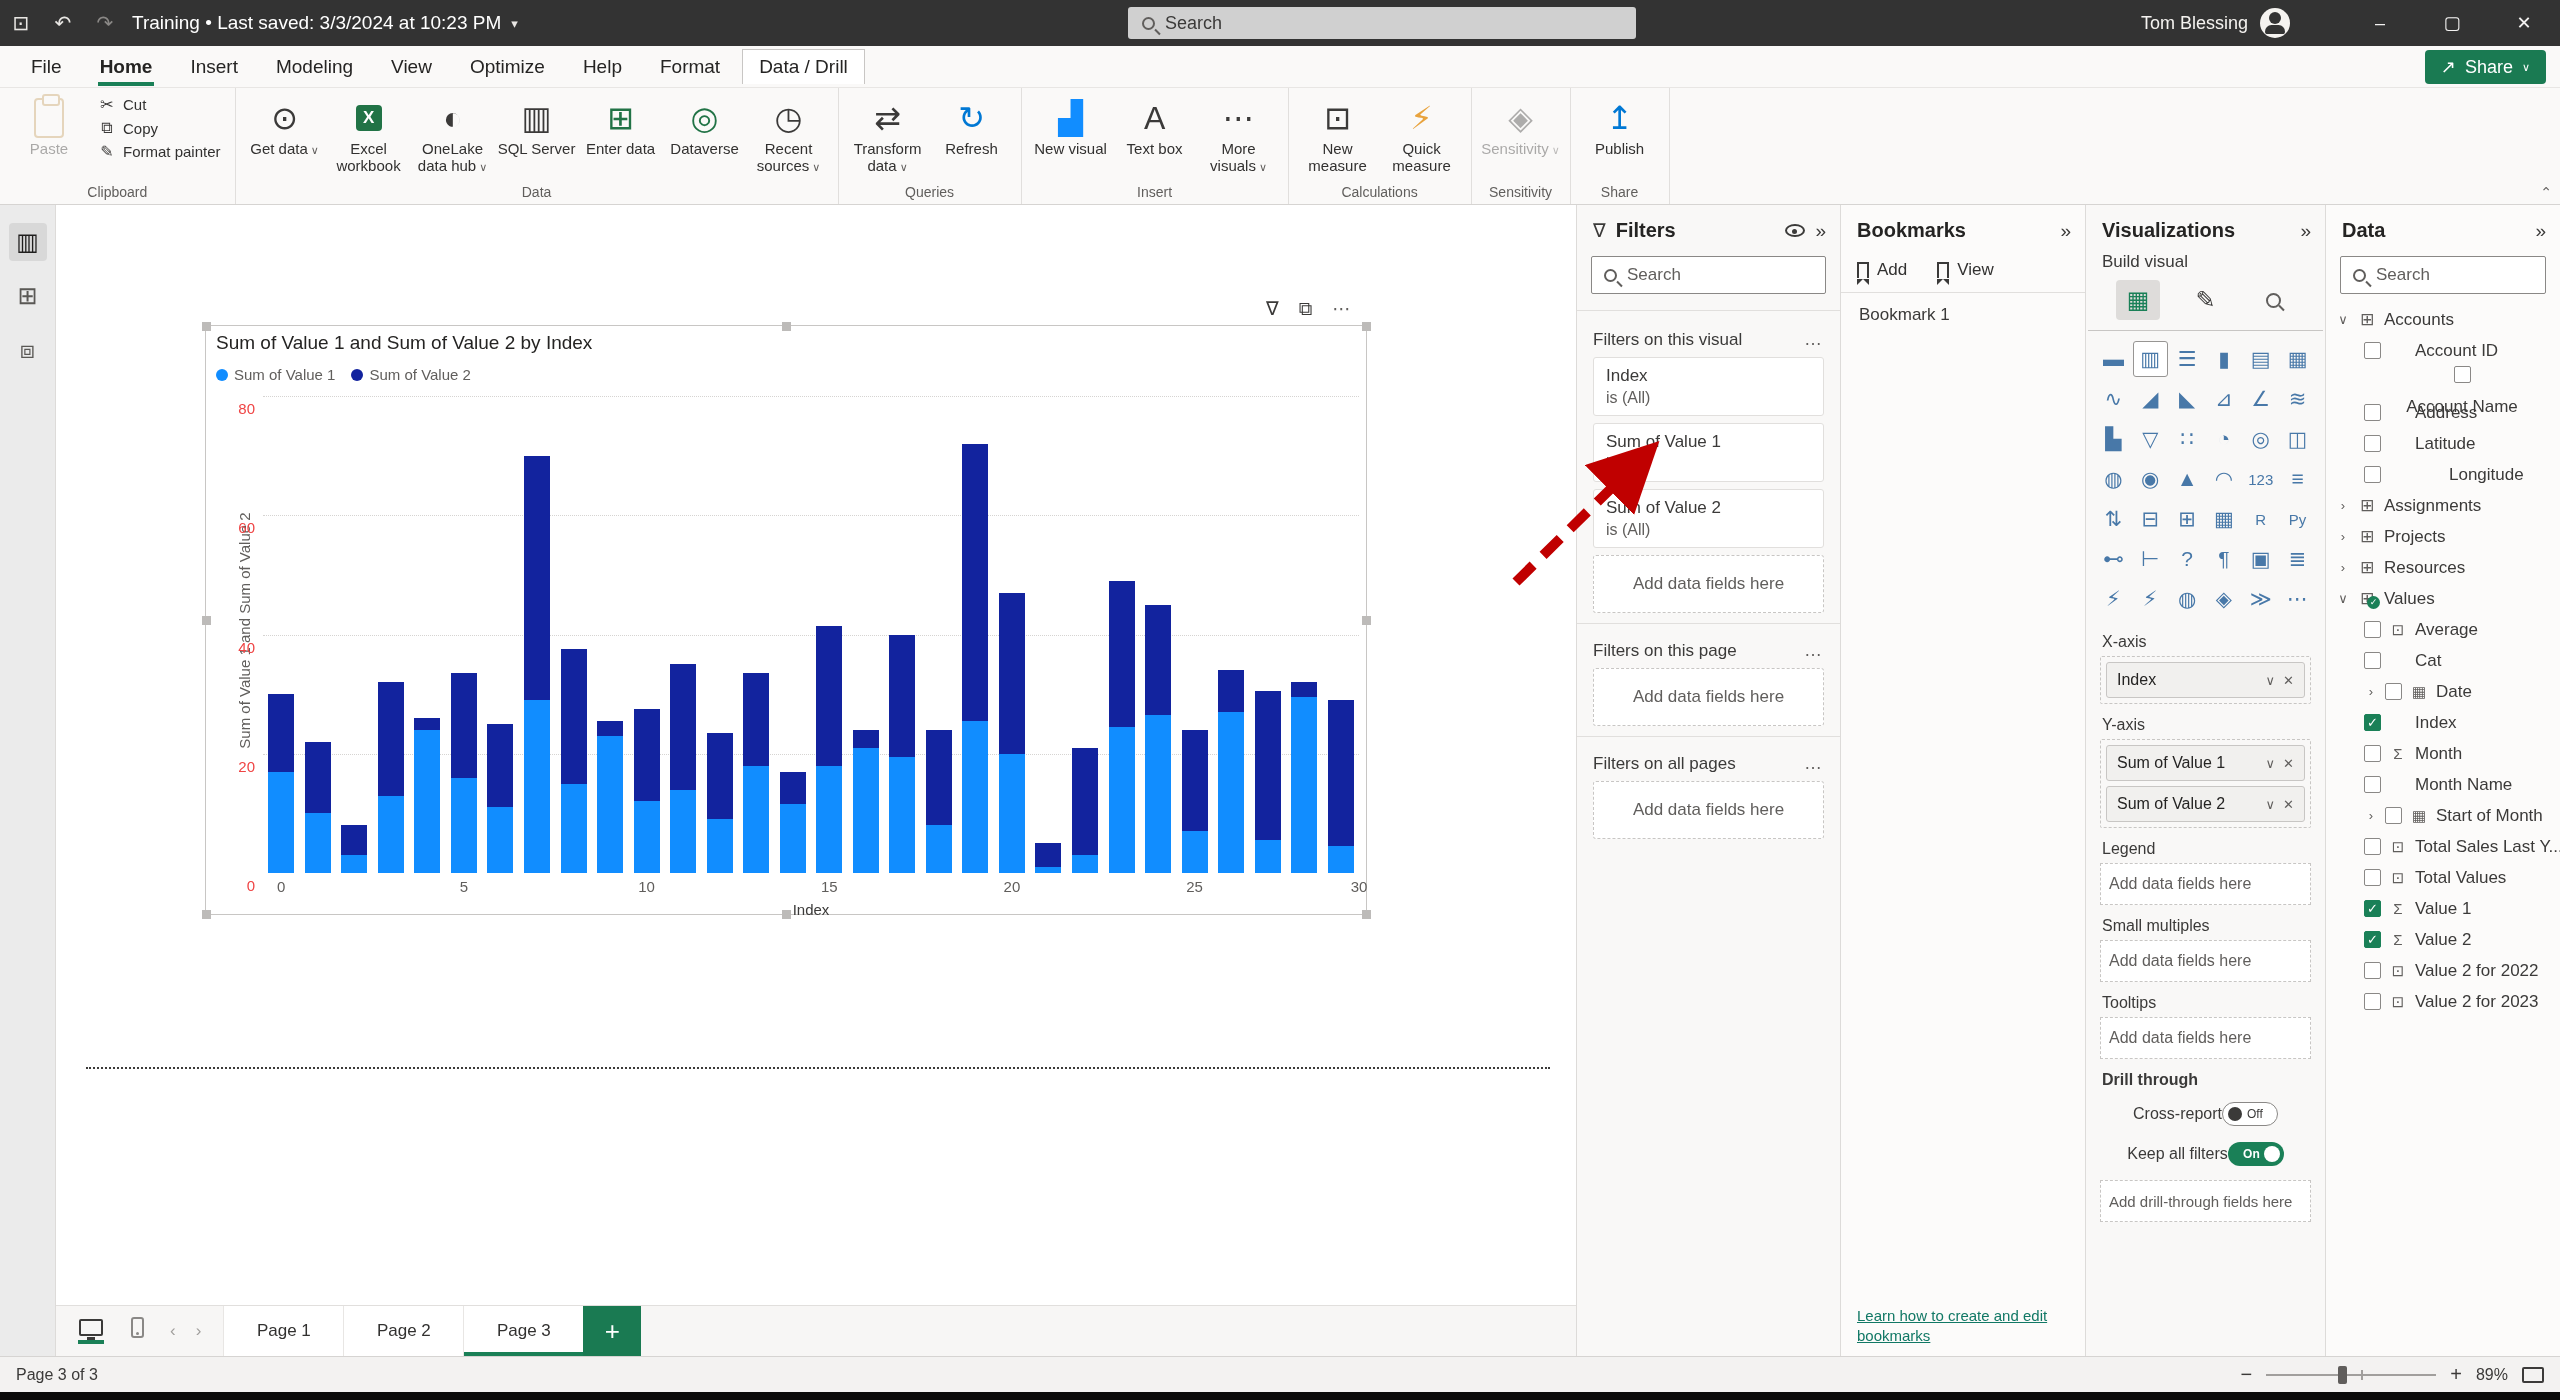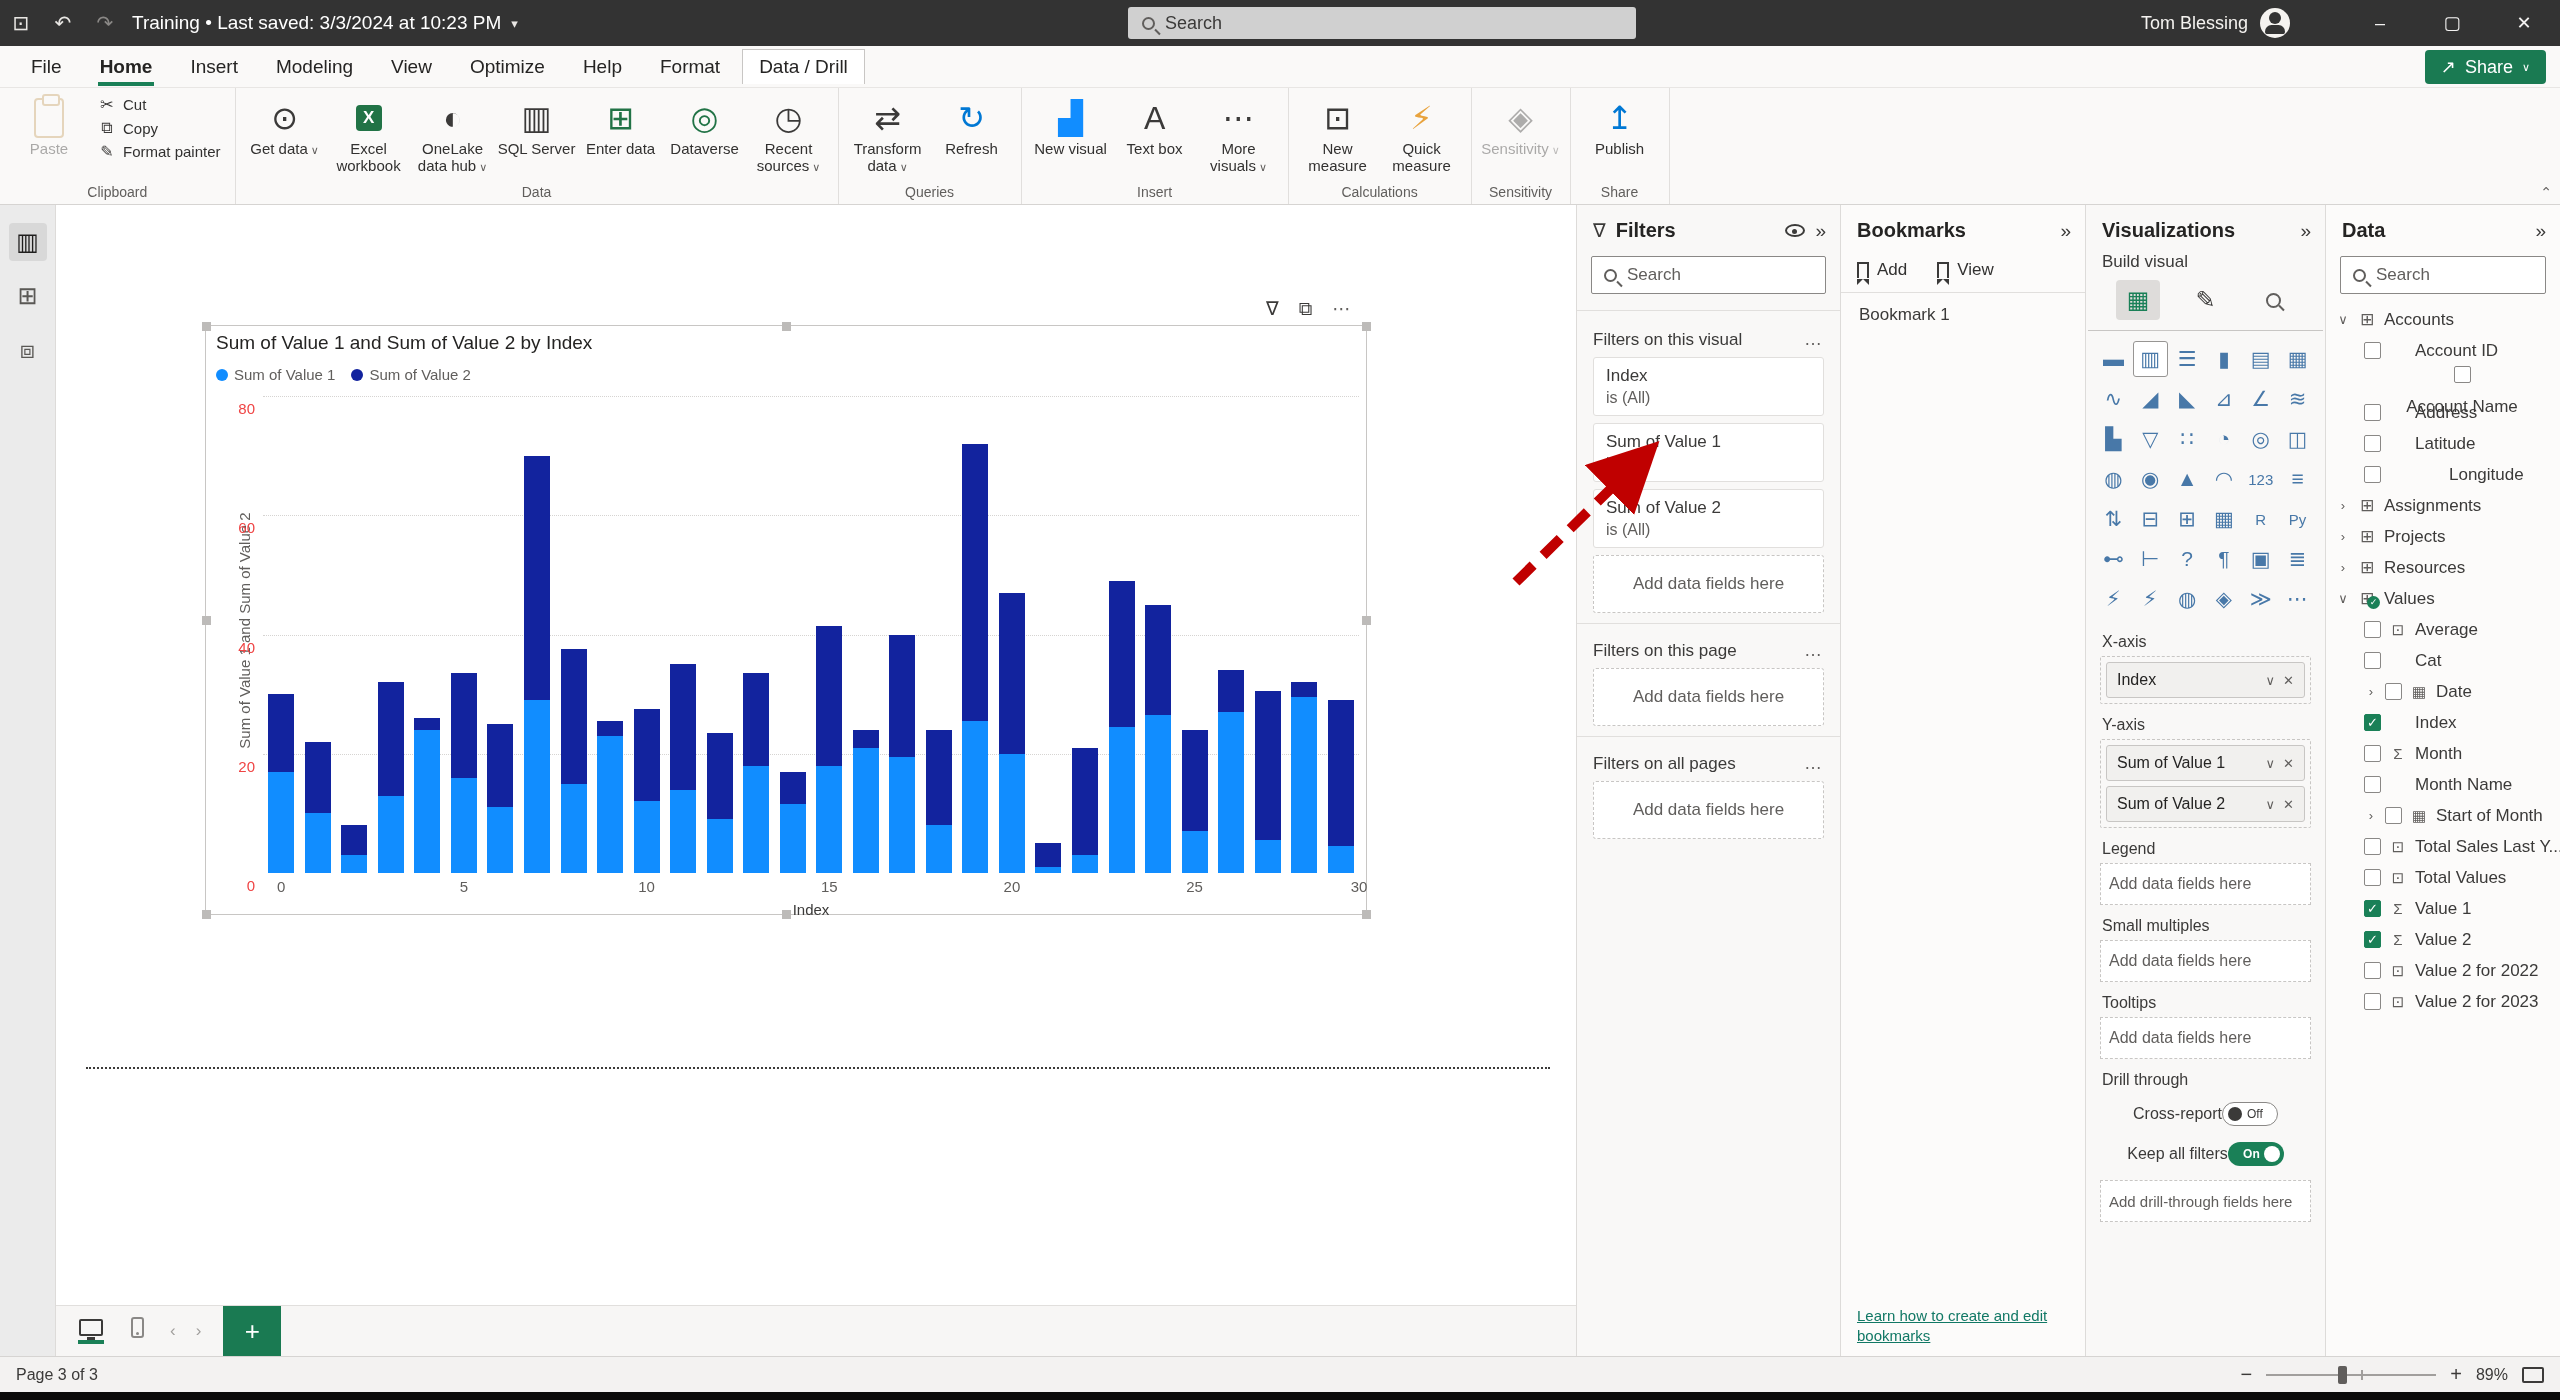--- a/index.html
+++ b/index.html
@@ -533,20 +533,25 @@
           <span class="monitor"></span>
           <span class="under"></span>
         </span>
         <span class="vs-wrap">
           <span class="phone"></span>
           <span class="under"></span>
         </span>
         <span class="nav-arrow">‹</span>
         <span class="nav-arrow">›</span>
       </div>
+      <div id="page-tabs" style="display:flex">
+          <div class="page-tab">Page 1</div>
+          <div class="page-tab">Page 2</div>
+          <div class="page-tab active">Page 3</div>
+        </div>
       <div id="new-page">+</div>
     </div>
   </div>
 
   <div class="pane" id="filters-pane">
     <div class="pane-head">
       <span class="funnel">∇</span>
       <span class="pane-title">Filters</span>
       <span class="eye"></span>
       <span class="pane-collapse">»</span>
@@ -696,21 +701,21 @@
         <div class="well-label">Small multiples</div>
         <div class="well-box" style="border: none; padding: 0px; margin: 0px 14px;">
           <div class="well-add" style="border: 1px dashed rgb(200, 198, 196);">Add data fields here</div>
         </div>
         <div class="well-label">Tooltips</div>
         <div class="well-box" style="border: none; padding: 0px; margin: 0px 14px;">
           <div class="well-add" style="border: 1px dashed rgb(200, 198, 196);">Add data fields here</div>
         </div>
       </div>
     <div id="viz-drill">
-        <div class="well-label" style="font-weight: normal;">Drill through</div>
+        <div class="well-label" style="font-weight: bold;">Drill through</div>
         <div class="drill-row">
           <span>Cross-report</span>
           <span class="toggle off">
             <span class="knob"></span>
             <span class="tlabel">Off</span>
           </span>
         </div>
         <div class="drill-row">
           <span>Keep all filters</span>
           <span class="toggle on">

